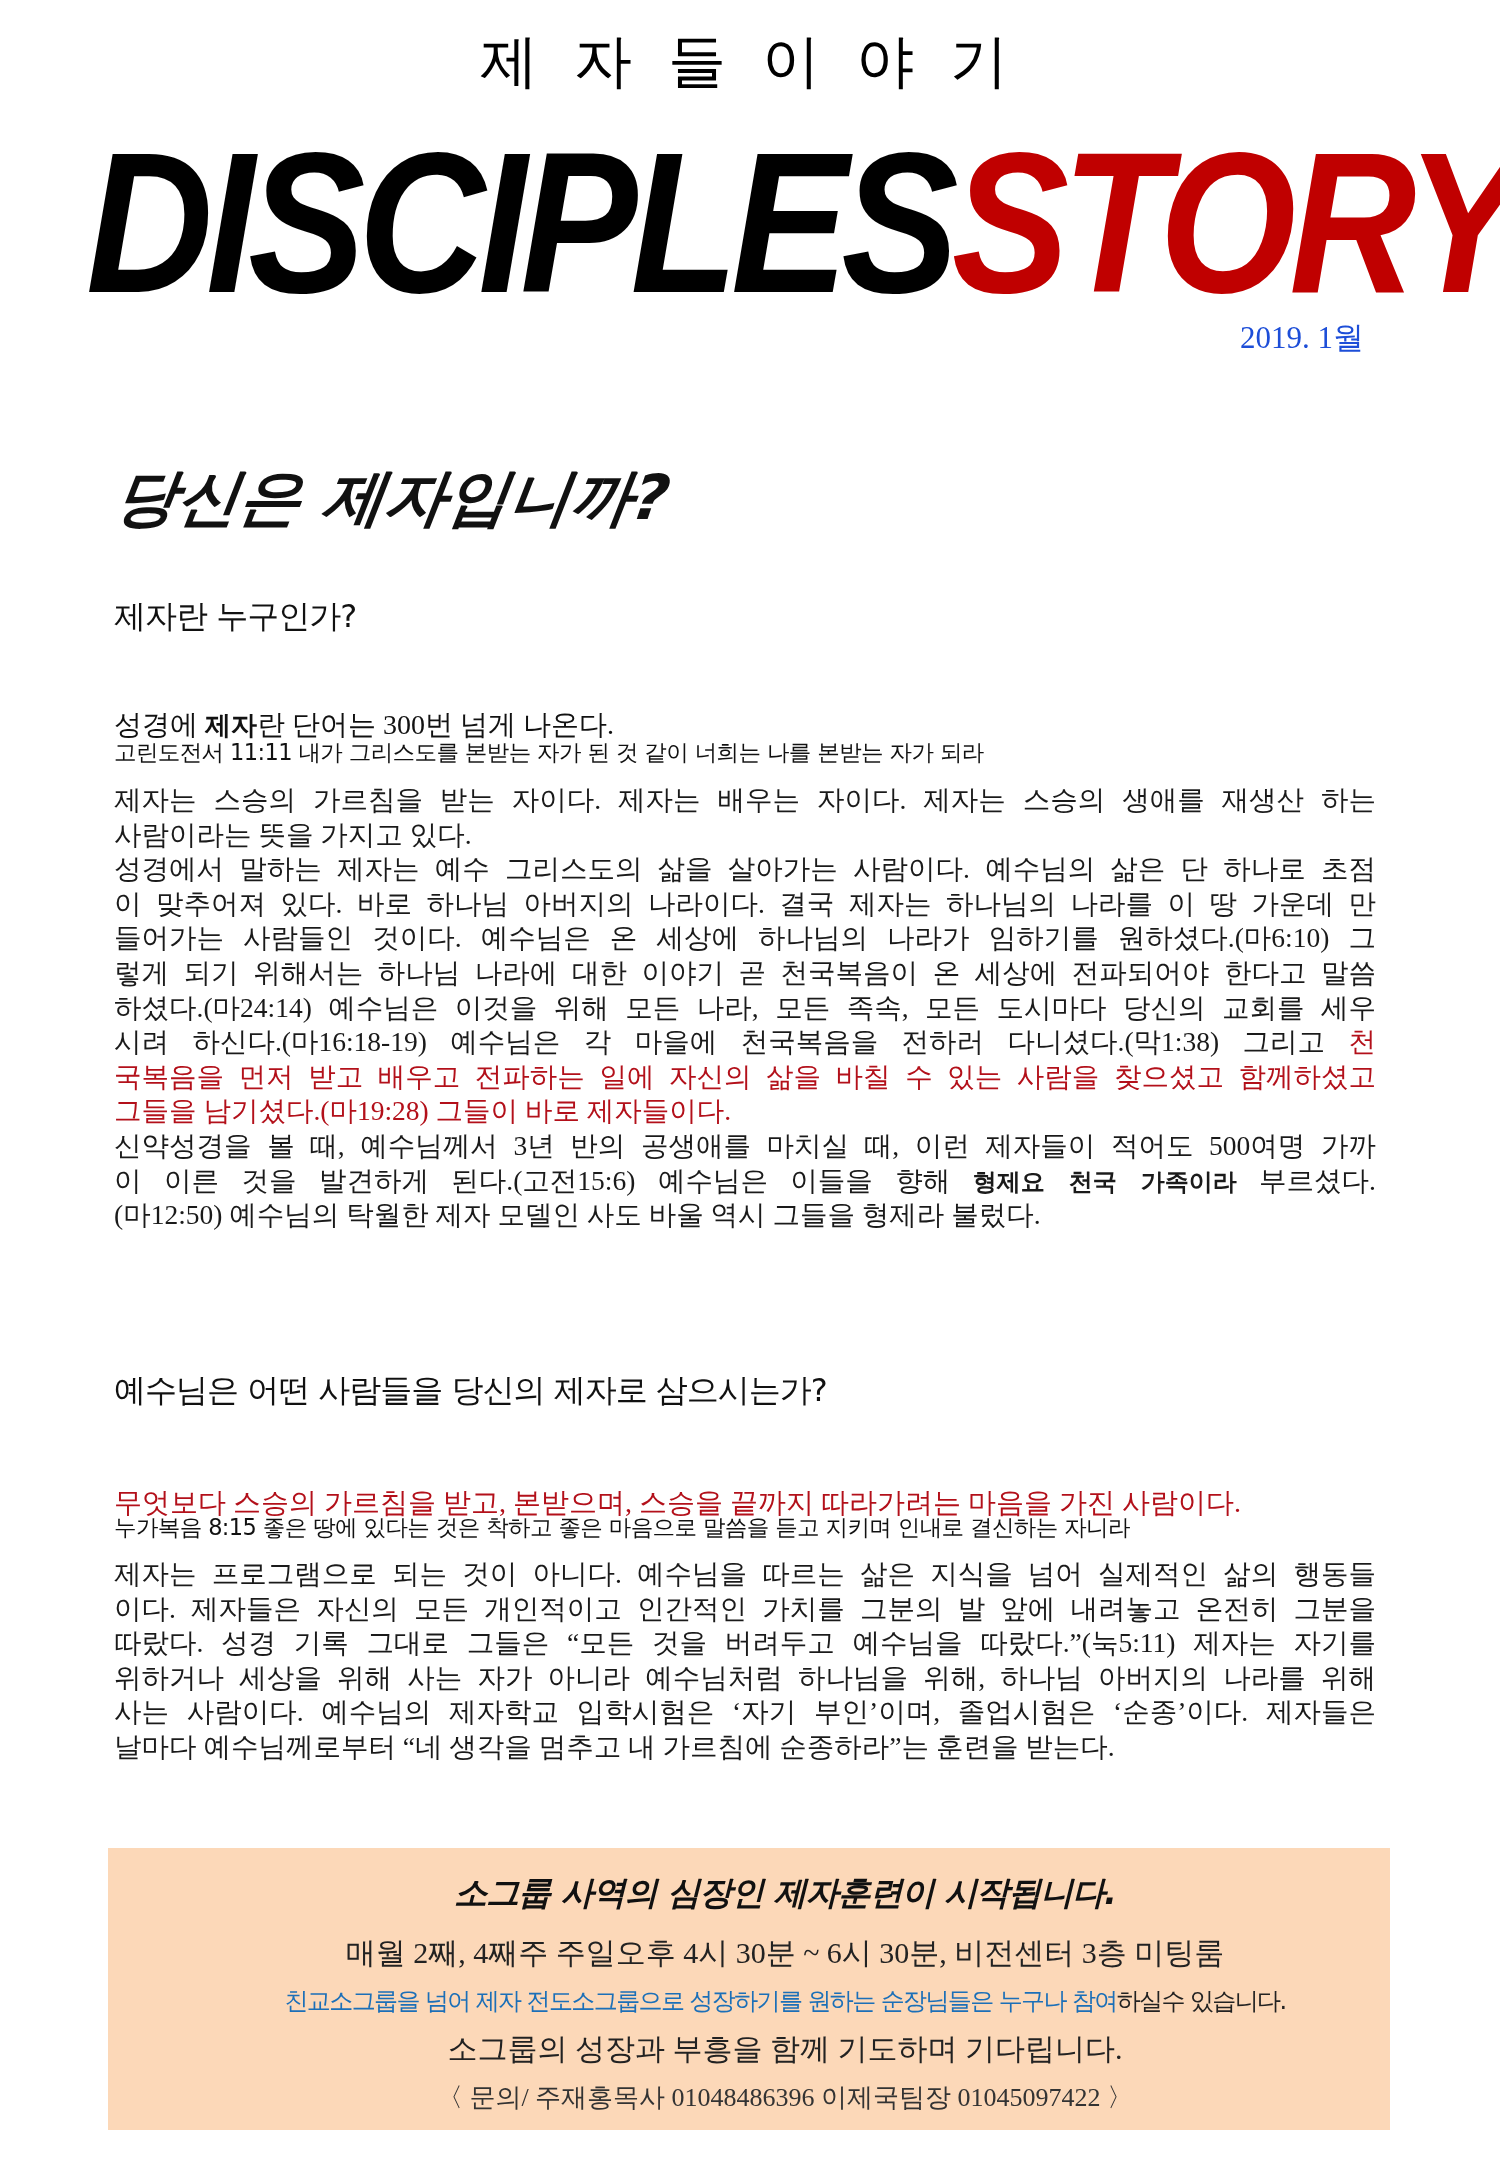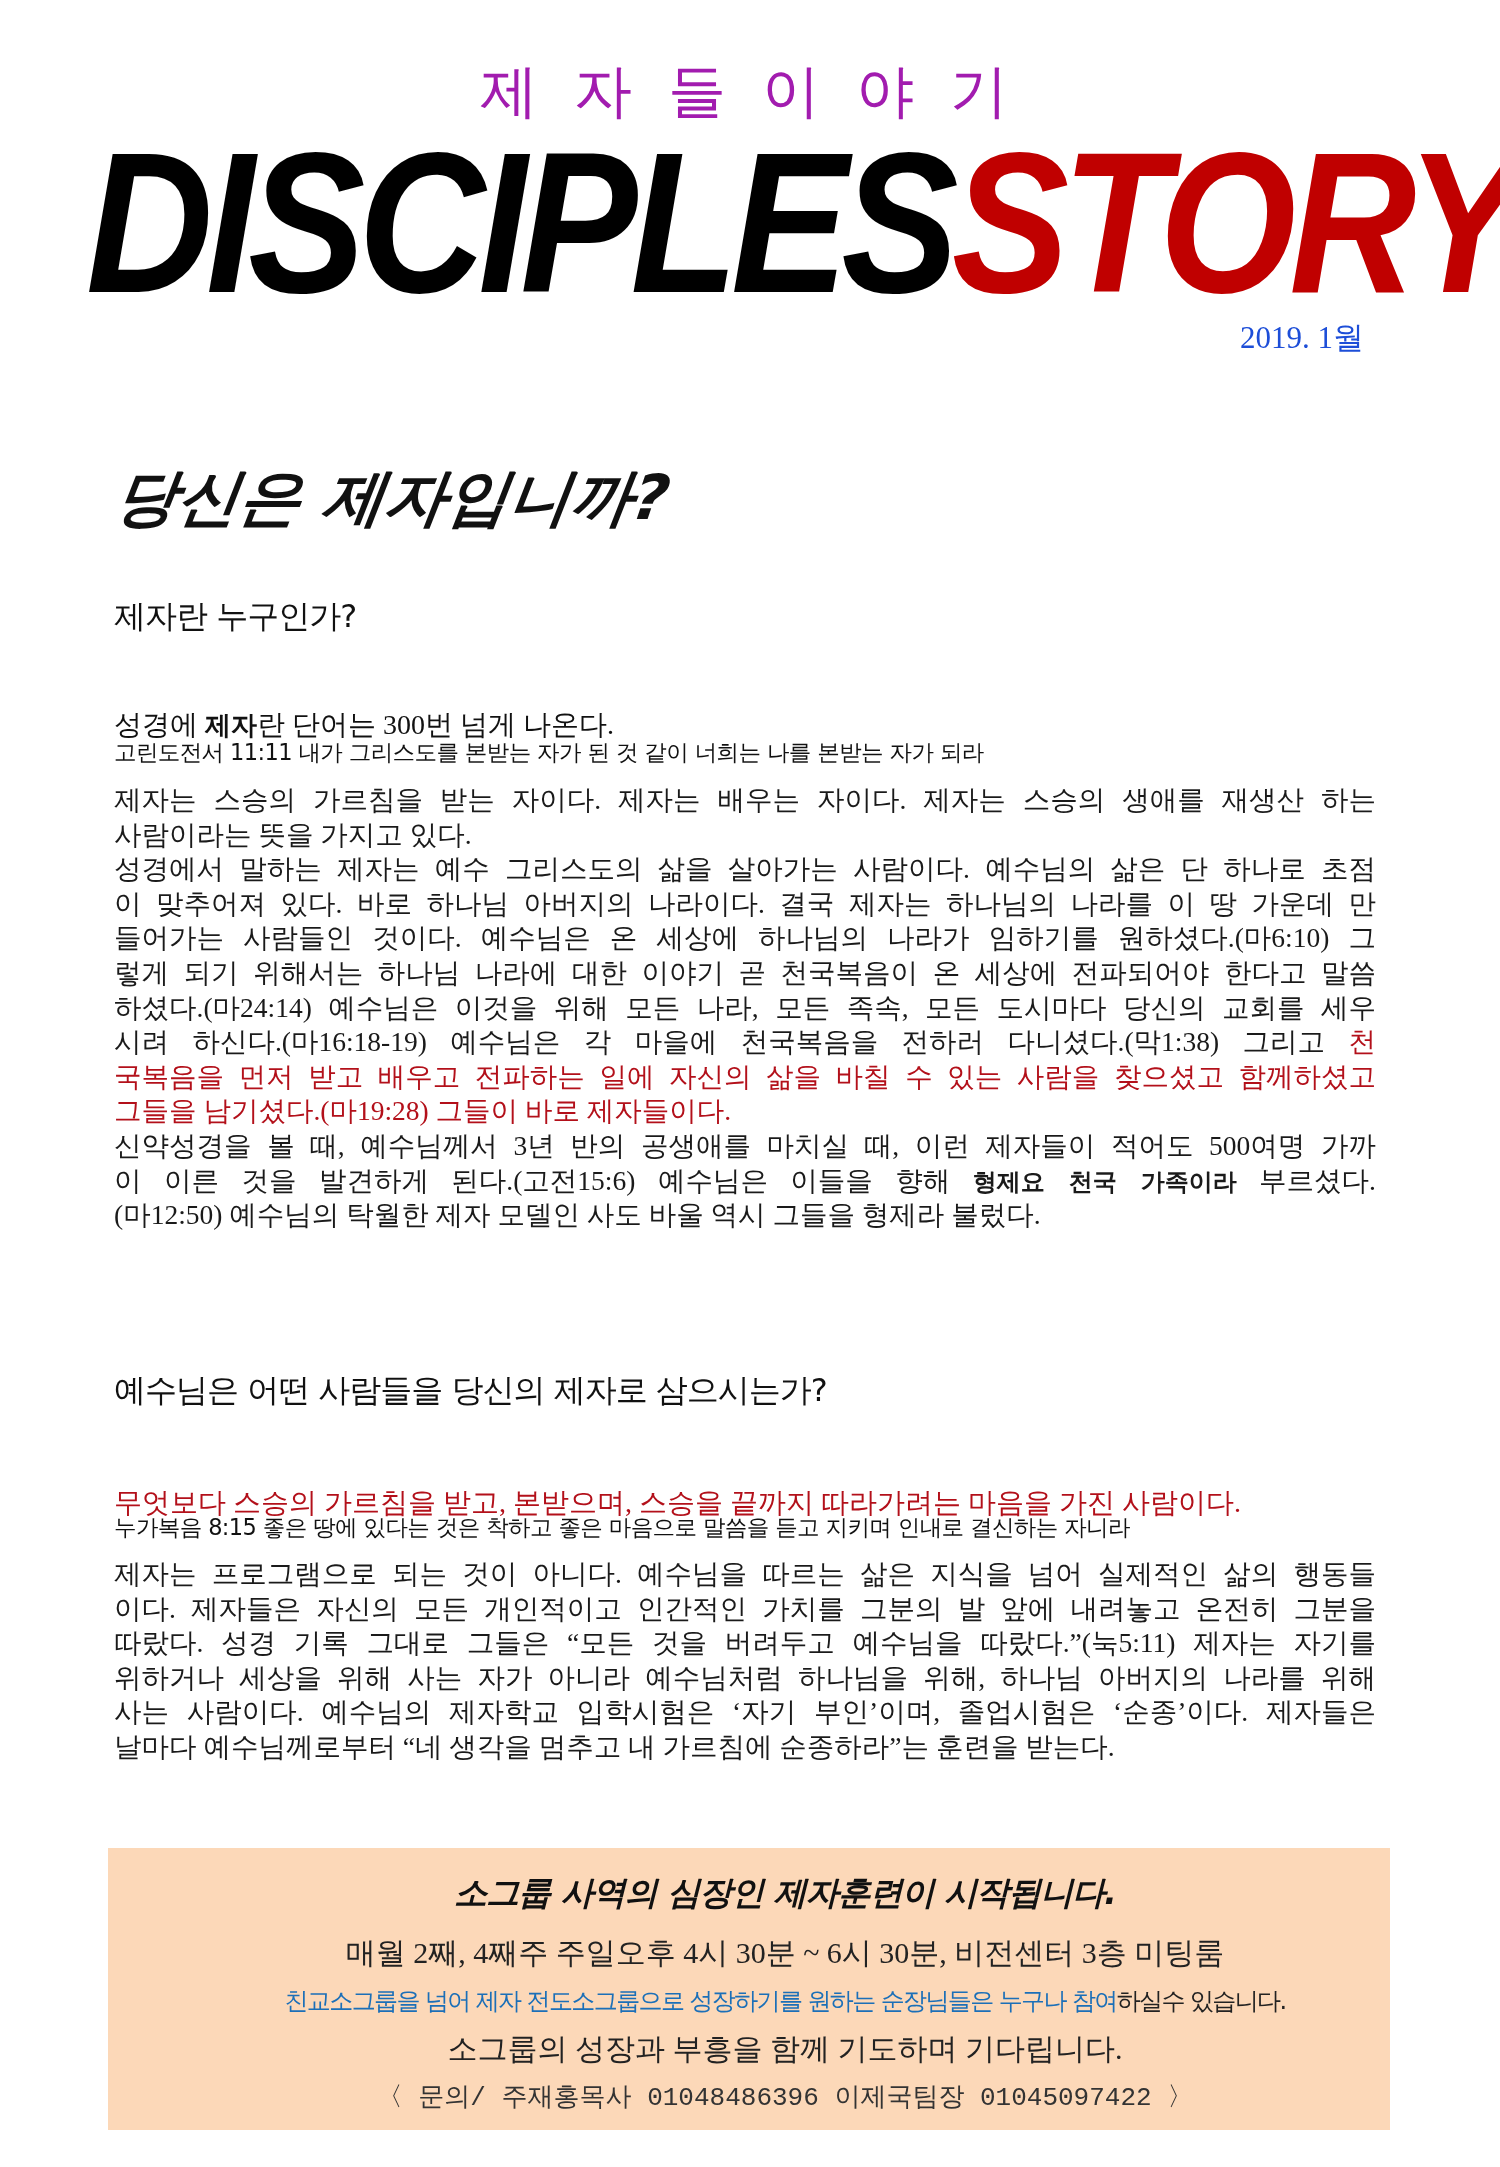--- a/index.html
+++ b/index.html
@@ -1,21 +1,21 @@
 <!DOCTYPE html>
 <html><head>
 <meta charset="utf-8">
 <style>
   html, body { margin: 0; padding: 0; background: #ffffff; }
   body { width: 1500px; height: 2167px; position: relative; overflow: hidden; color: #111; }
   .abs { position: absolute; }
   .kicker {
-    left: 0; width: 1500px; top: 56px; text-align: center;
+    left: 0; width: 1500px; top: 26px; text-align: center;
     font-family: "DejaVu Sans", sans-serif; font-weight: 300; font-size: 58px;
-    letter-spacing: 36px; color: #a21caf; line-height: 70px; padding-left: 24px; box-sizing: border-box;
+    letter-spacing: 36px; color: #000000; line-height: 70px; padding-left: 24px; box-sizing: border-box;
   }
   .logo {
     left: 86px; top: 118px; height: 210px; width: 1380px; white-space: nowrap;
     font-family: "Liberation Sans", sans-serif; font-weight: 700; font-style: italic;
     font-size: 200px; line-height: 210px; letter-spacing: -8px;
     transform-origin: left center; transform: scaleX(0.88);
   }
   .logo .a { color: #000; }
   .logo .b { color: #c00000; }
   .issue {
@@ -55,21 +55,21 @@
     position: absolute; left: 0; width: 100%; text-align: center; white-space: nowrap; padding-left: 36px;
   }
   .callout .title {
     top: 20px; font-family: "DejaVu Sans", sans-serif; font-weight: 700; font-style: italic;
     font-size: 33px; line-height: 50px; color: #111; letter-spacing: -1px;
   }
   .callout .sched { top: 84px; font-family: "Liberation Serif", serif; font-size: 30px; line-height: 42px; color: #222; }
   .callout .invite { top: 132px; font-family: "DejaVu Sans", sans-serif; font-size: 24px; line-height: 42px; letter-spacing: -1.6px; color: #222; }
   .callout .invite .blue { color: #1b6fb8; text-decoration-thickness: 1px; }
   .callout .pray { top: 180px; font-family: "Liberation Serif", serif; font-size: 30px; line-height: 42px; color: #222; }
-  .callout .contact { top: 230px; font-family: Liberation Mono, monospace; font-size: 26px; line-height: 40px; color: #333; }
+  .callout .contact { top: 230px; font-family: Liberation Serif, serif; font-size: 26px; line-height: 40px; color: #333; }
 </style>
 </head>
 <body>
 
 <div class="abs kicker">제자들이야기</div>
 <div class="abs logo"><span class="a">DISCIPLES</span><span class="b">STORY</span></div>
 <div class="abs issue">2019. 1월</div>
 
 <div class="abs headline">당신은 제자입니까?</div>
 

